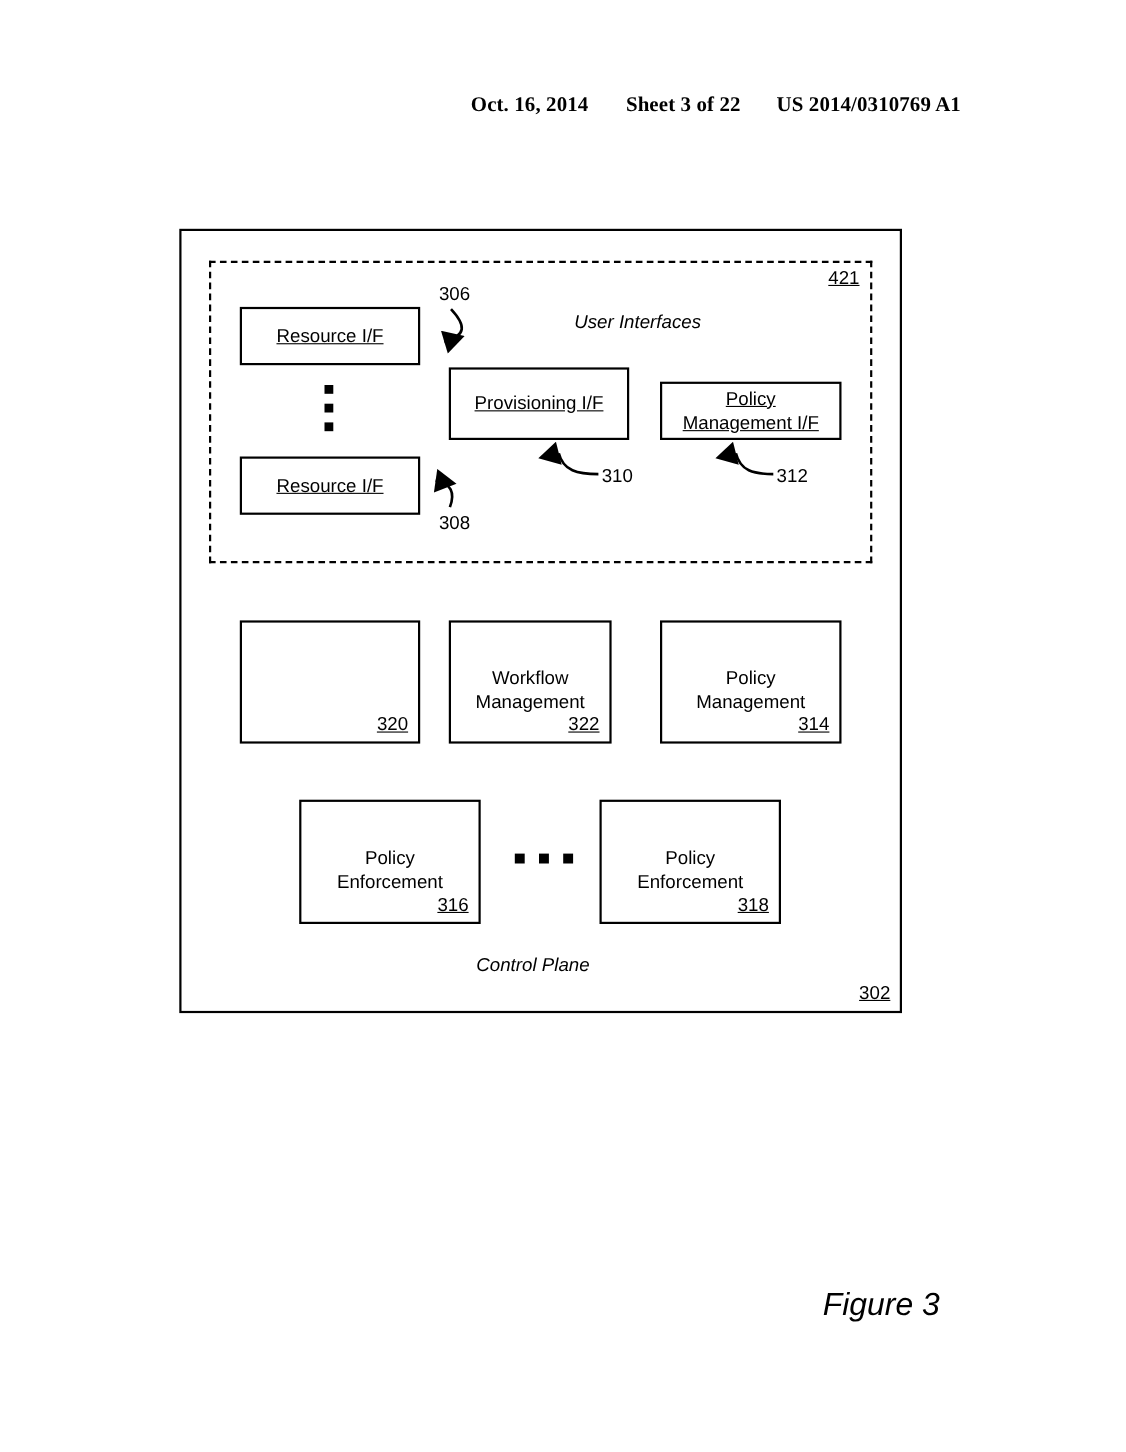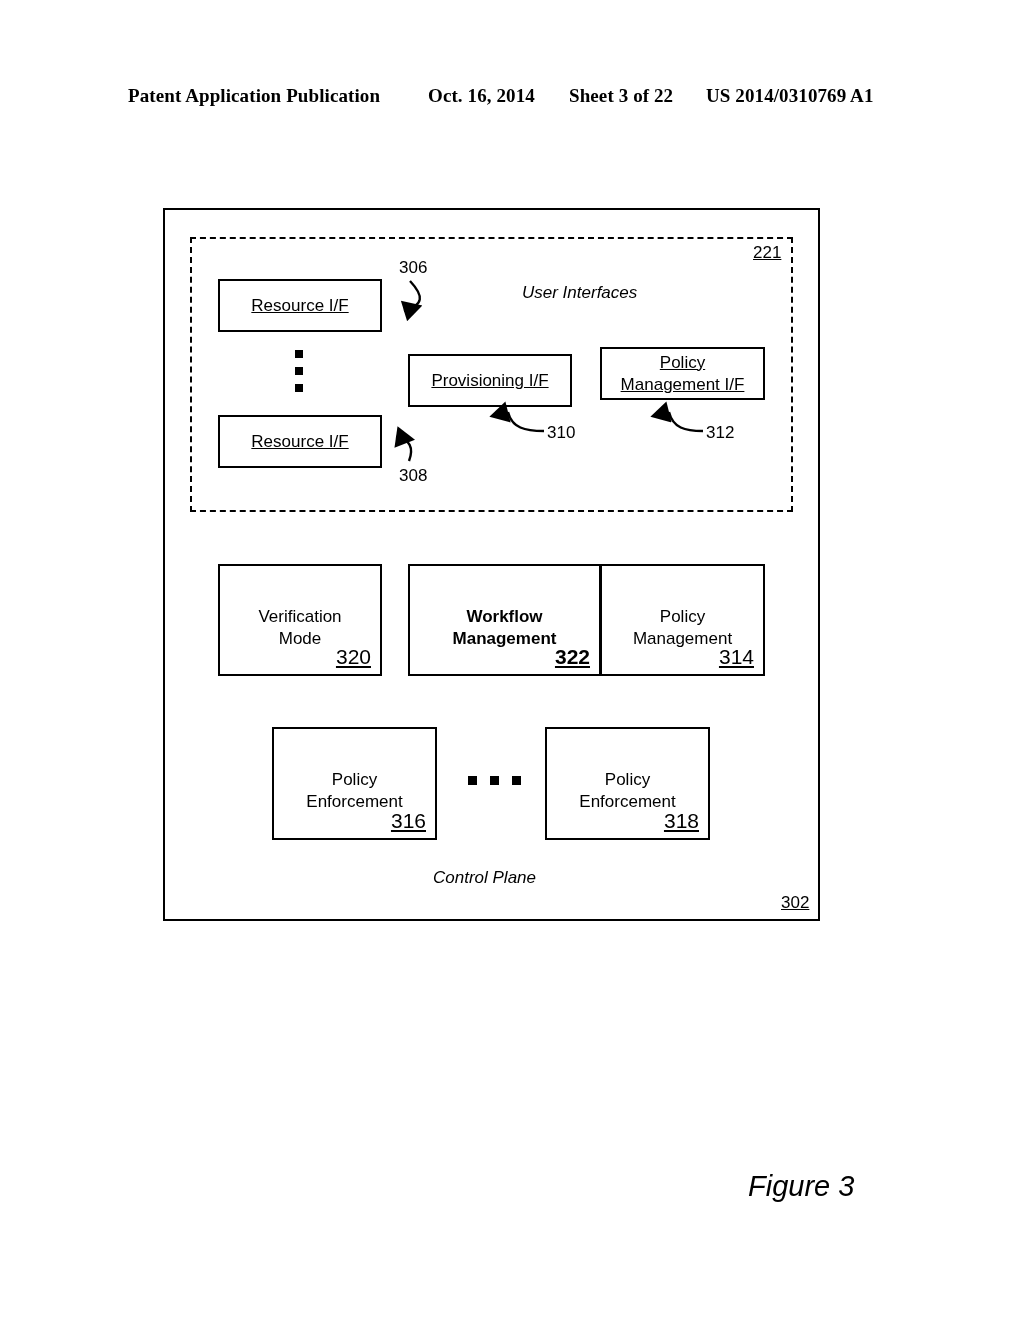--- a/index.html
+++ b/index.html
@@ -79,32 +79,32 @@
     text-decoration: underline;
   }
   
   .block.stacked .block-label {
     top: 40px;
   }
   .ref-in-box {
     position: absolute;
     right: 9px;
     bottom: 5px;
-    font-size: 21px;
+    font-size: 17px;
     text-decoration: underline;
   }
 
   
   #blk-resource-if-top   { left: 218px; top: 279px; width: 164px; height: 53px; }
   #blk-resource-if-bot   { left: 218px; top: 415px; width: 164px; height: 53px; }
-  #blk-provisioning-if   { left: 408px; top: 354px; width: 164px; height: 53px; }
+  #blk-provisioning-if   { left: 408px; top: 334px; width: 164px; height: 66px; }
   #blk-policy-mgmt-if    { left: 600px; top: 347px; width: 165px; height: 53px; }
 
   #blk-verification-mode { left: 218px; top: 564px; width: 164px; height: 112px; }
-  #blk-workflow-mgmt     { left: 408px; top: 564px; width: 193px; height: 112px; font-weight: bold; }
+  #blk-workflow-mgmt     { left: 408px; top: 564px; width: 148px; height: 112px; }
   #blk-policy-mgmt       { left: 600px; top: 564px; width: 165px; height: 112px; }
 
   #blk-policy-enf-left   { left: 272px; top: 727px; width: 165px; height: 113px; }
   #blk-policy-enf-right  { left: 545px; top: 727px; width: 165px; height: 113px; }
 
   
   .free-label {
     position: absolute;
     font-size: 17px;
     white-space: nowrap;
@@ -182,31 +182,30 @@
     font-size: 29px;
     font-style: italic;
     white-space: nowrap;
     text-align: right;
   }
 </style>
 </head>
 <body>
 
 <div class="page-header">
-  <span class="hdr-pub">Patent Application Publication</span>
   <span class="hdr-date">Oct. 16, 2014</span>
   <span class="hdr-sheet">Sheet 3 of 22</span>
   <span class="hdr-num">US 2014/0310769 A1</span>
 </div>
 
 <div class="outer-box"></div>
 
 <div class="dashed-box"></div>
 
-<span class="ref-free" id="ref-304">221</span>
+<span class="ref-free" id="ref-304">421</span>
 
 <span class="free-label" id="lbl-user-interfaces">User Interfaces</span>
 
 <div class="block centered" id="blk-resource-if-top">
   <span class="block-label">Resource I/F</span>
 </div>
 
 <div class="block centered" id="blk-resource-if-bot">
   <span class="block-label">Resource I/F</span>
 </div>
@@ -225,22 +224,20 @@
     <i></i>
     <i></i>
 </div>
 
 <span class="ref-free" id="ref-306">306</span>
 <span class="ref-free" id="ref-308">308</span>
 <span class="ref-free" id="ref-310">310</span>
 <span class="ref-free" id="ref-312">312</span>
 
 <div class="block stacked" id="blk-verification-mode">
-  <span class="block-label">Verification
-Mode</span>
   <span class="ref-in-box">320</span>
 </div>
 
 <div class="block stacked" id="blk-workflow-mgmt">
   <span class="block-label">Workflow
 Management</span>
   <span class="ref-in-box">322</span>
 </div>
 
 <div class="block stacked" id="blk-policy-mgmt">

